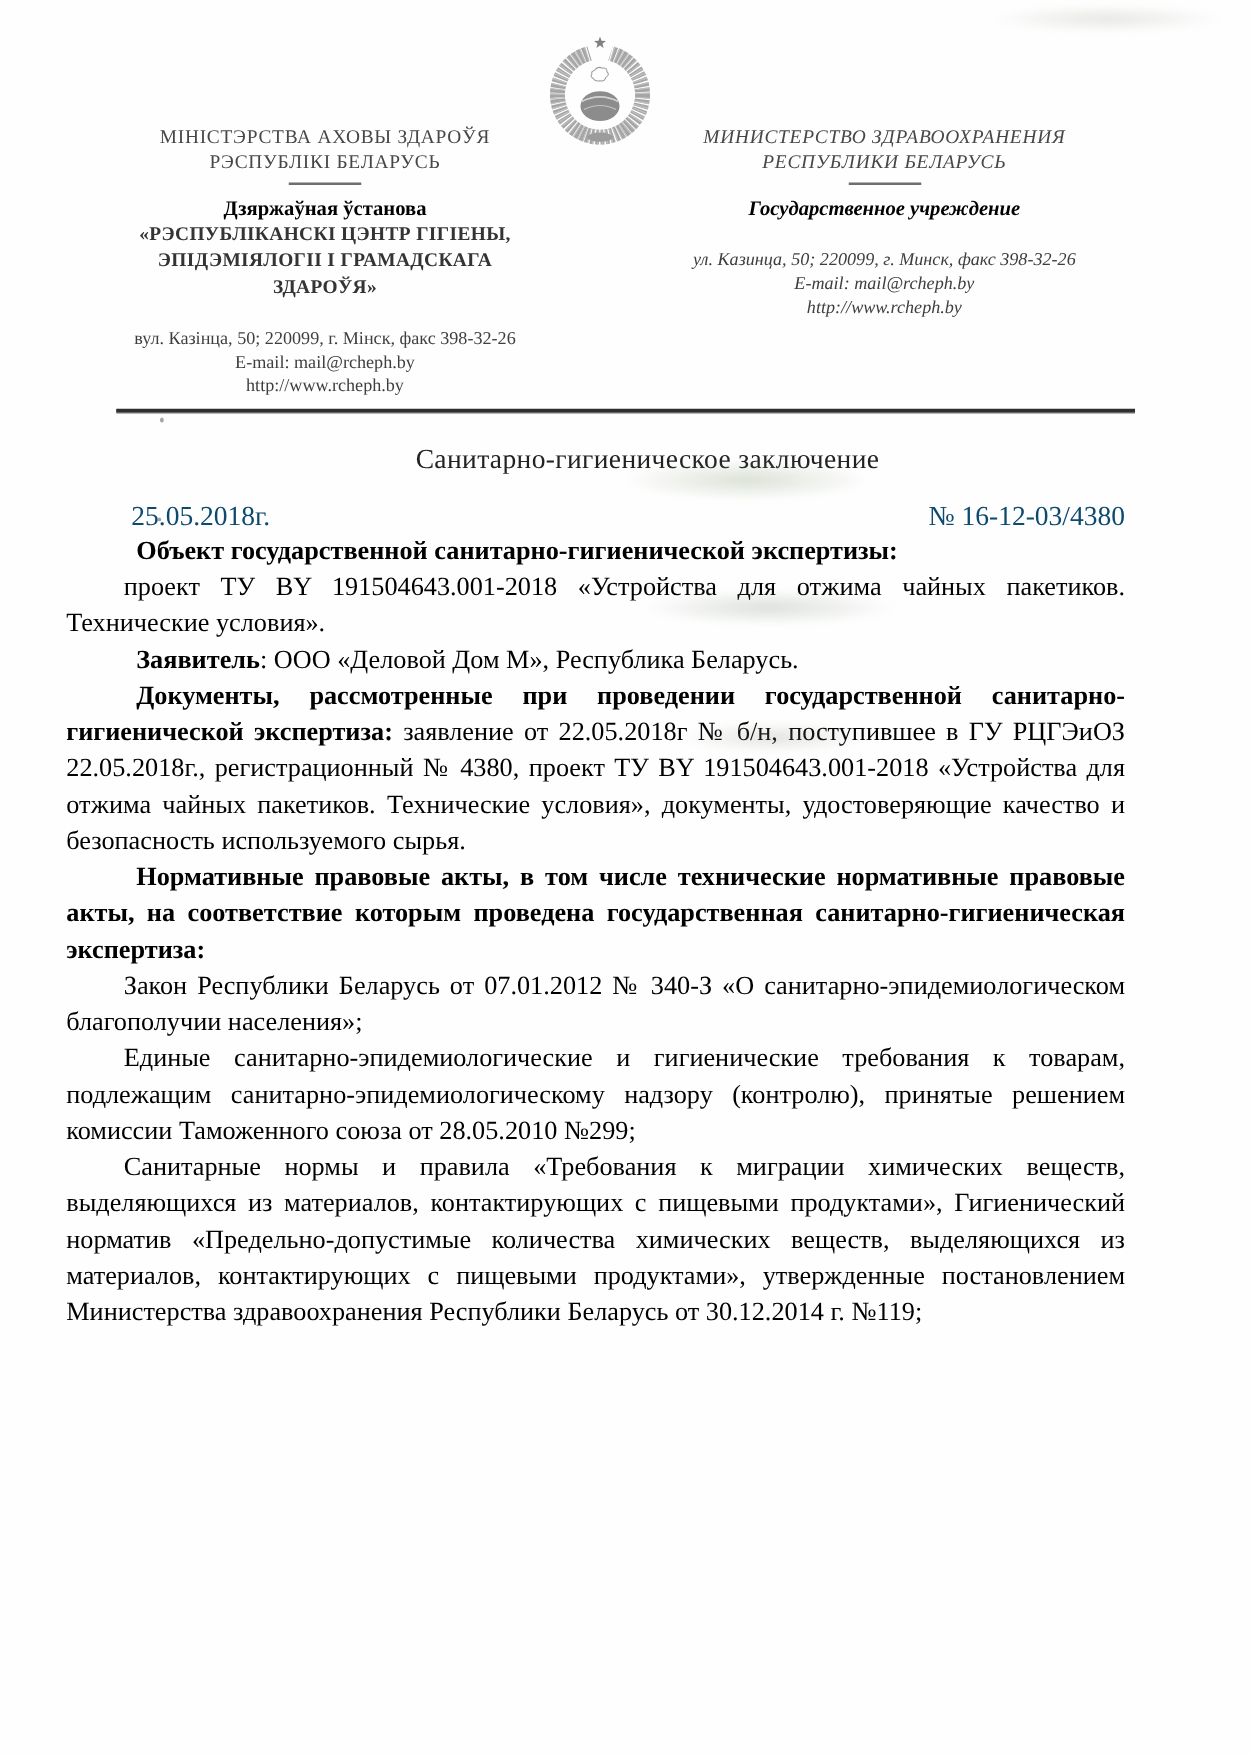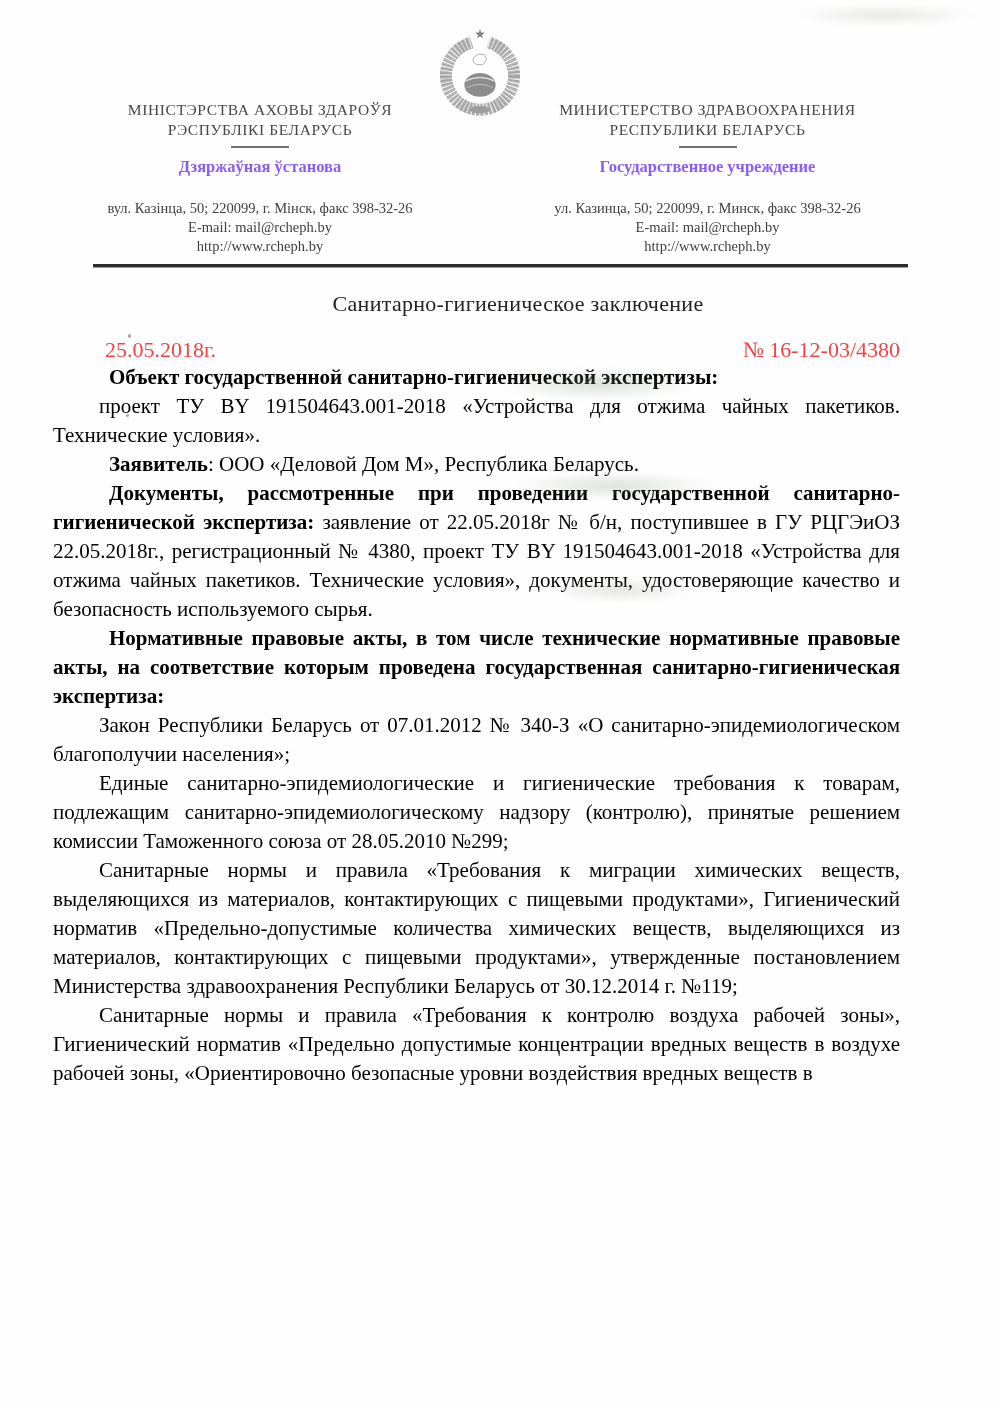--- a/index.html
+++ b/index.html
@@ -7,35 +7,35 @@
     position:relative;
     width:1000px; height:1403px;
     background:#fefefe;
     font-family:"Liberation Serif","DejaVu Serif",serif;
     color:#1f1f1f;
     overflow:hidden;
   }
   
   .header { display:flex; padding:14px 68px 0 95px; }
   .col-left  { width:330px; text-align:center; padding-top:86px; }
-  .col-right { width:345px; text-align:center; padding-top:86px; }
+  .col-right { width:345px; text-align:center; padding-top:86px;font-style:italic; }
   .emblem-wrap { width:110px; display:flex; justify-content:center; align-items:flex-start; }
   .emblem-wrap svg { margin-top:10px; opacity:.88; filter:blur(.3px); }
   .ministry { font-size:15.5px; line-height:20px; letter-spacing:.6px; color:#474747; }
   .mini-rule { width:58px; border-top:2px solid #6e6e6e; margin:6px auto 8px; }
-  .org-type { font-weight:bold; font-size:16.5px; line-height:21px; color:#8b5cf6; }
+  .org-type { font-weight:bold; font-size:16.5px; line-height:21px; color:#000000; }
   .org-name { font-weight:bold; font-size:15.5px; line-height:21px; letter-spacing:.3px; color:#343434; }
   .addr { font-size:14.5px; line-height:19px; color:#3e3e3e; margin-top:22px; }
   .head-rule {
     margin:8px 0 0 93px; width:815px; height:3px;
     background:#2e2e2e; box-shadow:0 1px 0 rgba(80,80,80,.55);
   }
   
   .doc-title { text-align:center; font-size:22px; letter-spacing:.3px; margin-top:24px; color:#222;margin-left:36px; }
-  .date-row { display:flex; justify-content:space-between; margin:20px 100px 0 105px; font-size:22px; color:#ef4444; }
+  .date-row { display:flex; justify-content:space-between; margin:20px 100px 0 105px; font-size:22px; color:#0c4a6e; }
   .content { margin:0 100px 0 53px; font-size:21px; line-height:29px; text-align:justify; color:#000000; }
   .content p { margin:0; }
   .p-object-head { margin-top:18px; text-indent:56px; font-weight:bold; }
   .p-object-body { text-indent:46px; }
   .p-applicant { margin-top:13px; text-indent:56px; }
   .p-docs { margin-top:39px; text-indent:56px; }
   .p-normative-head { margin-top:21px; text-indent:56px; font-weight:bold; }
   .p-item { text-indent:46px; }
   
   .ghost { position:absolute; pointer-events:none; filter:blur(2.5px); border-radius:40%; }
@@ -58,20 +58,25 @@
 
   <div class="header">
 
     <div class="col-left">
       <div class="ministry">
         <div>МІНІСТЭРСТВА АХОВЫ ЗДАРОЎЯ</div>
         <div>РЭСПУБЛІКІ БЕЛАРУСЬ</div>
       </div>
       <div class="mini-rule"></div>
       <div class="org-type">Дзяржаўная ўстанова</div>
+      <div class="org-name">
+        <div>«РЭСПУБЛІКАНСКІ ЦЭНТР ГІГІЕНЫ,</div>
+        <div>ЭПІДЭМІЯЛОГІІ І ГРАМАДСКАГА</div>
+        <div>ЗДАРОЎЯ»</div>
+      </div>
       <div class="addr">
         <div>вул. Казінца, 50; 220099, г. Мінск, факс 398-32-26</div>
         <div>E-mail: mail@rcheph.by</div>
         <div>http://www.rcheph.by</div>
       </div>
     </div>
 
     <div class="emblem-wrap">
       <svg width="92" height="96" viewBox="0 0 100 100" aria-hidden="true">
         <circle cx="50" cy="54" r="37" fill="none" stroke="#9a9a9a" stroke-width="13" stroke-dasharray="3 1.2"></circle>
@@ -120,21 +125,20 @@
 
     <p class="p-docs">
       <strong>Документы, рассмотренные при проведении государственной санитарно-гигиенической экспертиза:</strong>
       <span>заявление от 22.05.2018г № б/н, поступившее в ГУ РЦГЭиОЗ 22.05.2018г., регистрационный № 4380, проект ТУ BY 191504643.001-2018 «Устройства для отжима чайных пакетиков. Технические условия», документы, удостоверяющие качество и безопасность используемого сырья.</span>
     </p>
 
     <p class="p-normative-head">Нормативные правовые акты, в том числе технические нормативные правовые акты, на соответствие которым проведена государственная санитарно-гигиеническая  экспертиза:</p>
     <p class="p-item">Закон Республики Беларусь от 07.01.2012 № 340-З «О санитарно-эпидемиологическом благополучии населения»;</p>
     <p class="p-item">Единые санитарно-эпидемиологические и гигиенические требования к товарам, подлежащим санитарно-эпидемиологическому надзору (контролю), принятые решением комиссии Таможенного союза от 28.05.2010 №299;</p>
     <p class="p-item">Санитарные нормы и правила «Требования к миграции химических веществ, выделяющихся из материалов, контактирующих с пищевыми продуктами», Гигиенический норматив «Предельно-допустимые количества химических веществ, выделяющихся из материалов, контактирующих с пищевыми продуктами», утвержденные постановлением Министерства здравоохранения Республики Беларусь от 30.12.2014 г. №119;</p>
-    <p class="p-item">Санитарные нормы и правила «Требования к контролю воздуха рабочей зоны», Гигиенический норматив «Предельно допустимые концентрации вредных веществ в воздухе рабочей зоны, «Ориентировочно безопасные уровни воздействия вредных веществ в</p>
   </div>
 
   <div class="ghost g1"></div>
   <div class="ghost g2"></div>
   <div class="ghost g3"></div>
   <div class="ghost g4"></div>
   <div class="speck s1"></div>
   <div class="speck s2"></div>
 
 </div>

